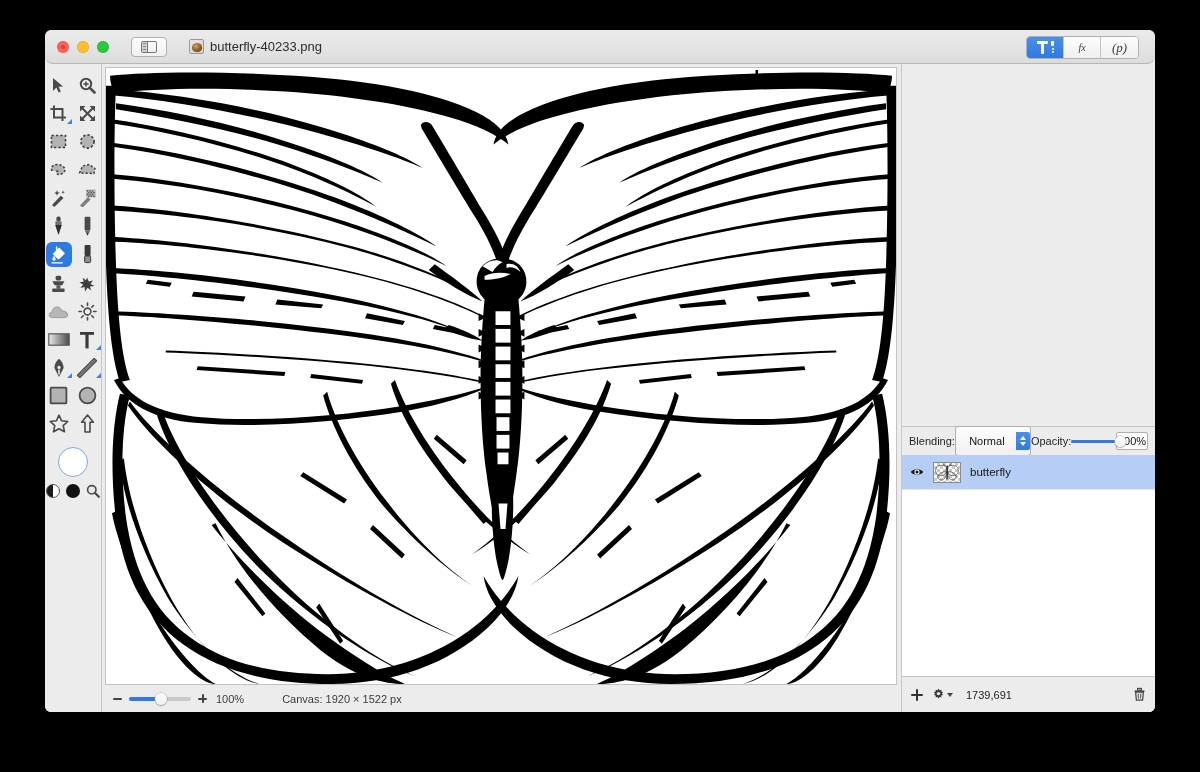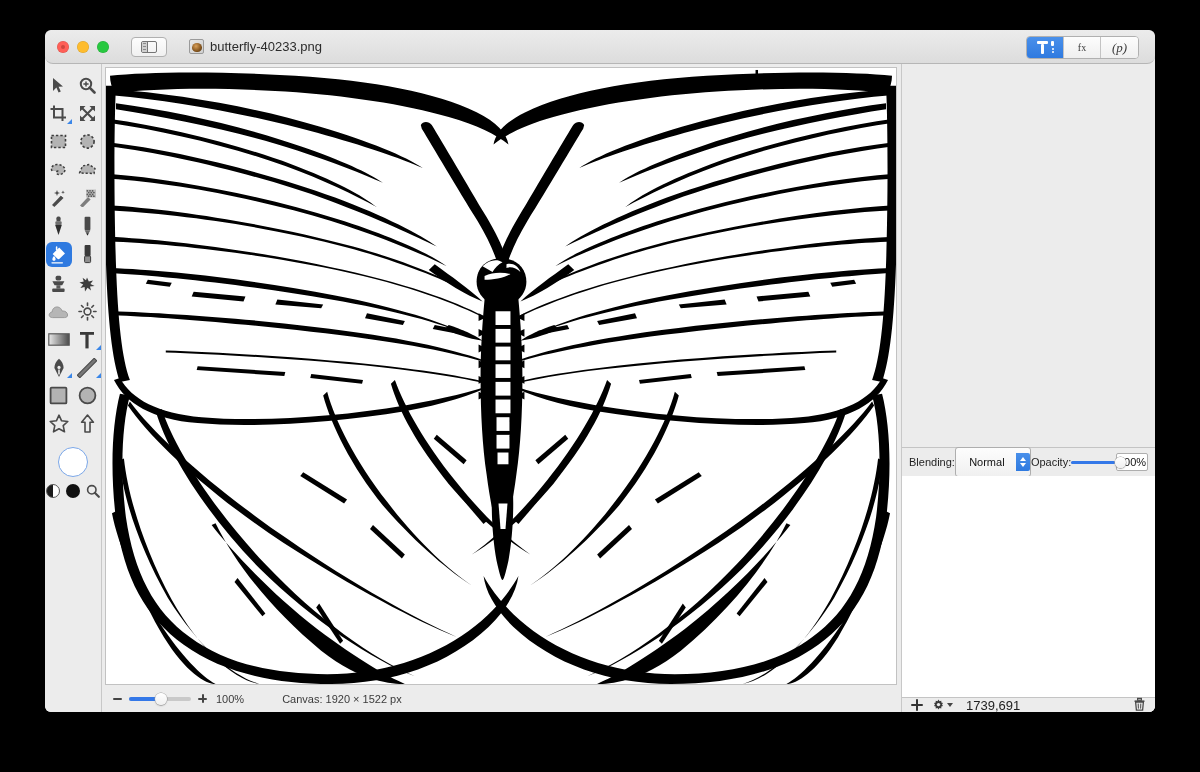--- a/index.html
+++ b/index.html
@@ -100,21 +100,21 @@
     display: flex; align-items: center; justify-content: center;
     font-size: 12px; color: #3a3a3a;
     border-right: 1px solid #c3c3c3;
     background: linear-gradient(#fdfdfd,#efefef);
   }
   .mode:last-child { border-right: none; }
   .mode.active {
     background: linear-gradient(#4a90ea,#2f7ae0);
     color: #fff;
   }
-  .mode .fx { font-family: "Liberation Serif", serif; font-size: 10px; }
+  .mode .fx { font-family: "Liberation Serif", serif; font-style: italic; font-size: 10px; }
   .mode .pp { font-family: "Liberation Serif", serif; font-style: italic; font-size: 13px; }
 
   
   .tools-glyph { position: relative; width: 18px; height: 15px; }
   .tools-glyph .hammer{
     position:absolute; left:1px; top:1px; width:11px; height:3.4px;
     background:#fff; border-radius:1px;
   }
   .tools-glyph .handle{
     position:absolute; left:5px; top:4px; width:2.6px; height:10px; background:#fff;
@@ -324,24 +324,24 @@
       linear-gradient(45deg,#c9c9c9 25%,transparent 25%,transparent 75%,#c9c9c9 75%),
       linear-gradient(45deg,#c9c9c9 25%,transparent 25%,transparent 75%,#c9c9c9 75%);
     background-size: 6px 6px;
     background-position: 0 0, 3px 3px;
     background-color: #fff;
   }
   .thumb.checker svg { position:absolute; inset:0; width:100%; height:100%; }
   .layer-name { font-size: 11.5px; color: #151515; }
 
   .layers-foot {
-    height: 15px; border-top: 1px solid #c4c4c4;
+    height: 36px; border-top: 1px solid #c4c4c4;
     background: #ececec;
     display: flex; align-items: center; padding: 0 9px; gap: 9px;
-    font-size: 13px; color: #222;
+    font-size: 11px; color: #222;
   }
   .foot-plus { position: relative; width: 12px; height: 12px; }
   .foot-plus::before{content:"";position:absolute;left:0;top:5px;width:12px;height:2.2px;background:#333;border-radius:1px;}
   .foot-plus::after{content:"";position:absolute;left:5px;top:0;width:2.2px;height:12px;background:#333;border-radius:1px;}
   .gear-wrap { display:flex; align-items:center; gap:2px; }
   .caret-dn { width:0;height:0;border-left:3.5px solid transparent;border-right:3.5px solid transparent;border-top:4.5px solid #444;}
   .foot-count { margin-left: 4px; }
   .trash { margin-left: auto; }
 </style>
 </head>
@@ -801,20 +801,42 @@
         <span>Opacity:</span>
         <div class="opac-slider">
           <div class="fill"></div>
           <div class="knob"></div>
         </div>
         <div class="opac-field">100%</div>
       </div>
 
       <div class="layers-list">
 
+        <div class="layer selected">
+          <span class="eye">
+            <svg width="14" height="14" viewBox="0 0 14 14">
+              <path d="M0.8 7 C3 3.4 11 3.4 13.2 7 C11 10.6 3 10.6 0.8 7 Z" fill="#1b1b1b"></path>
+              <circle cx="7" cy="7" r="2.6" fill="#fff"></circle>
+                <circle cx="7" cy="7" r="1.6" fill="#1b1b1b"></circle>
+            </svg>
+          </span>
+          <span class="thumb checker">
+            <svg viewBox="0 0 40 30" preserveAspectRatio="none">
+              <g stroke="#333" stroke-width="1" fill="none">
+                <path d="M19 6 C14 2 5 3 3 9 C1 15 5 20 11 20 C16 20 19 16 19 12 Z"></path>
+                <path d="M21 6 C26 2 35 3 37 9 C39 15 35 20 29 20 C24 20 21 16 21 12 Z"></path>
+                <path d="M19 14 C15 13 7 16 6 21 C5 26 10 28 14 26 C18 24 19 19 19 15 Z"></path>
+                <path d="M21 14 C25 13 33 16 34 21 C35 26 30 28 26 26 C22 24 21 19 21 15 Z"></path>
+                <path d="M17 4 L13 1 M23 4 L27 1"></path>
+              </g>
+              <rect x="19" y="4" width="2.4" height="22" fill="#333"></rect>
+            </svg>
+          </span>
+          <span class="layer-name">butterfly</span>
+        </div>
 
 
       </div>
 
       <div class="layers-foot">
         <span class="foot-plus"></span>
         <span class="gear-wrap">
           <svg width="13" height="13" viewBox="0 0 13 13">
             <path d="M6.5 0.6 L7.5 2.2 L9.3 1.7 L9.3 3.6 L11 4.1 L10 5.6 L11 7.1 L9.3 7.6 L9.3 9.5 L7.5 9 L6.5 10.6 L5.5 9 L3.7 9.5 L3.7 7.6 L2 7.1 L3 5.6 L2 4.1 L3.7 3.6 L3.7 1.7 L5.5 2.2 Z" fill="#3a3a3a"></path>
             <circle cx="6.5" cy="5.6" r="1.7" fill="#ececec"></circle>

